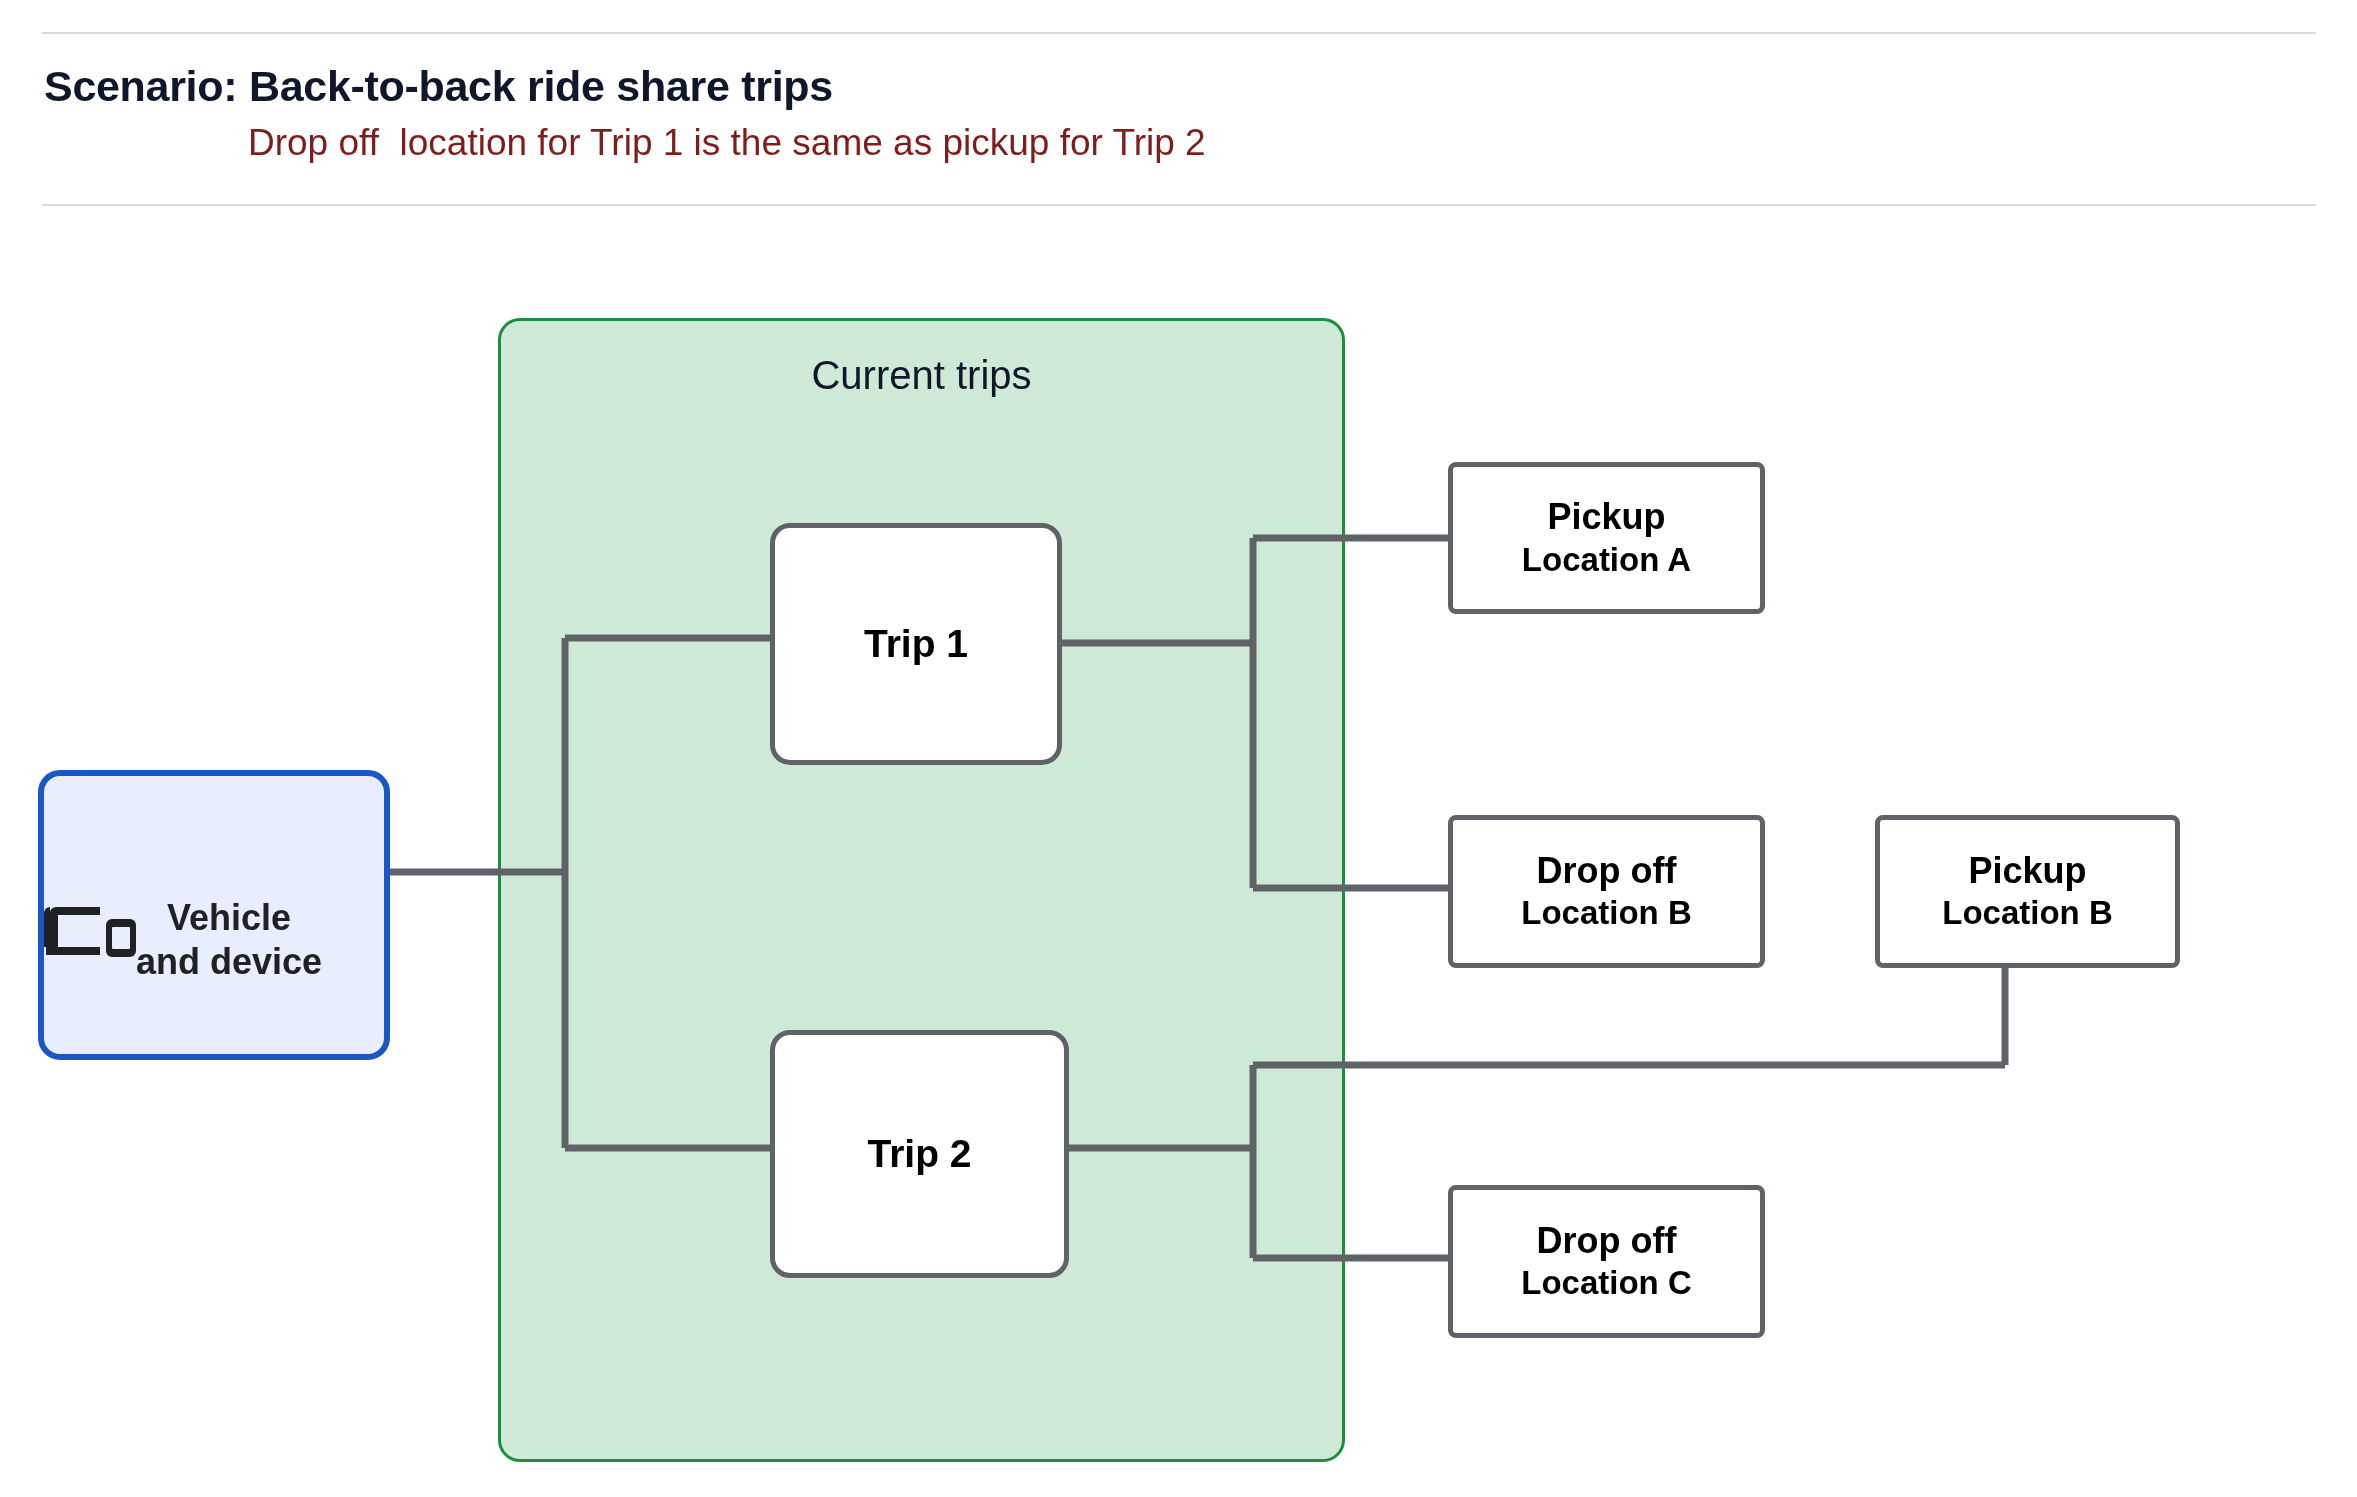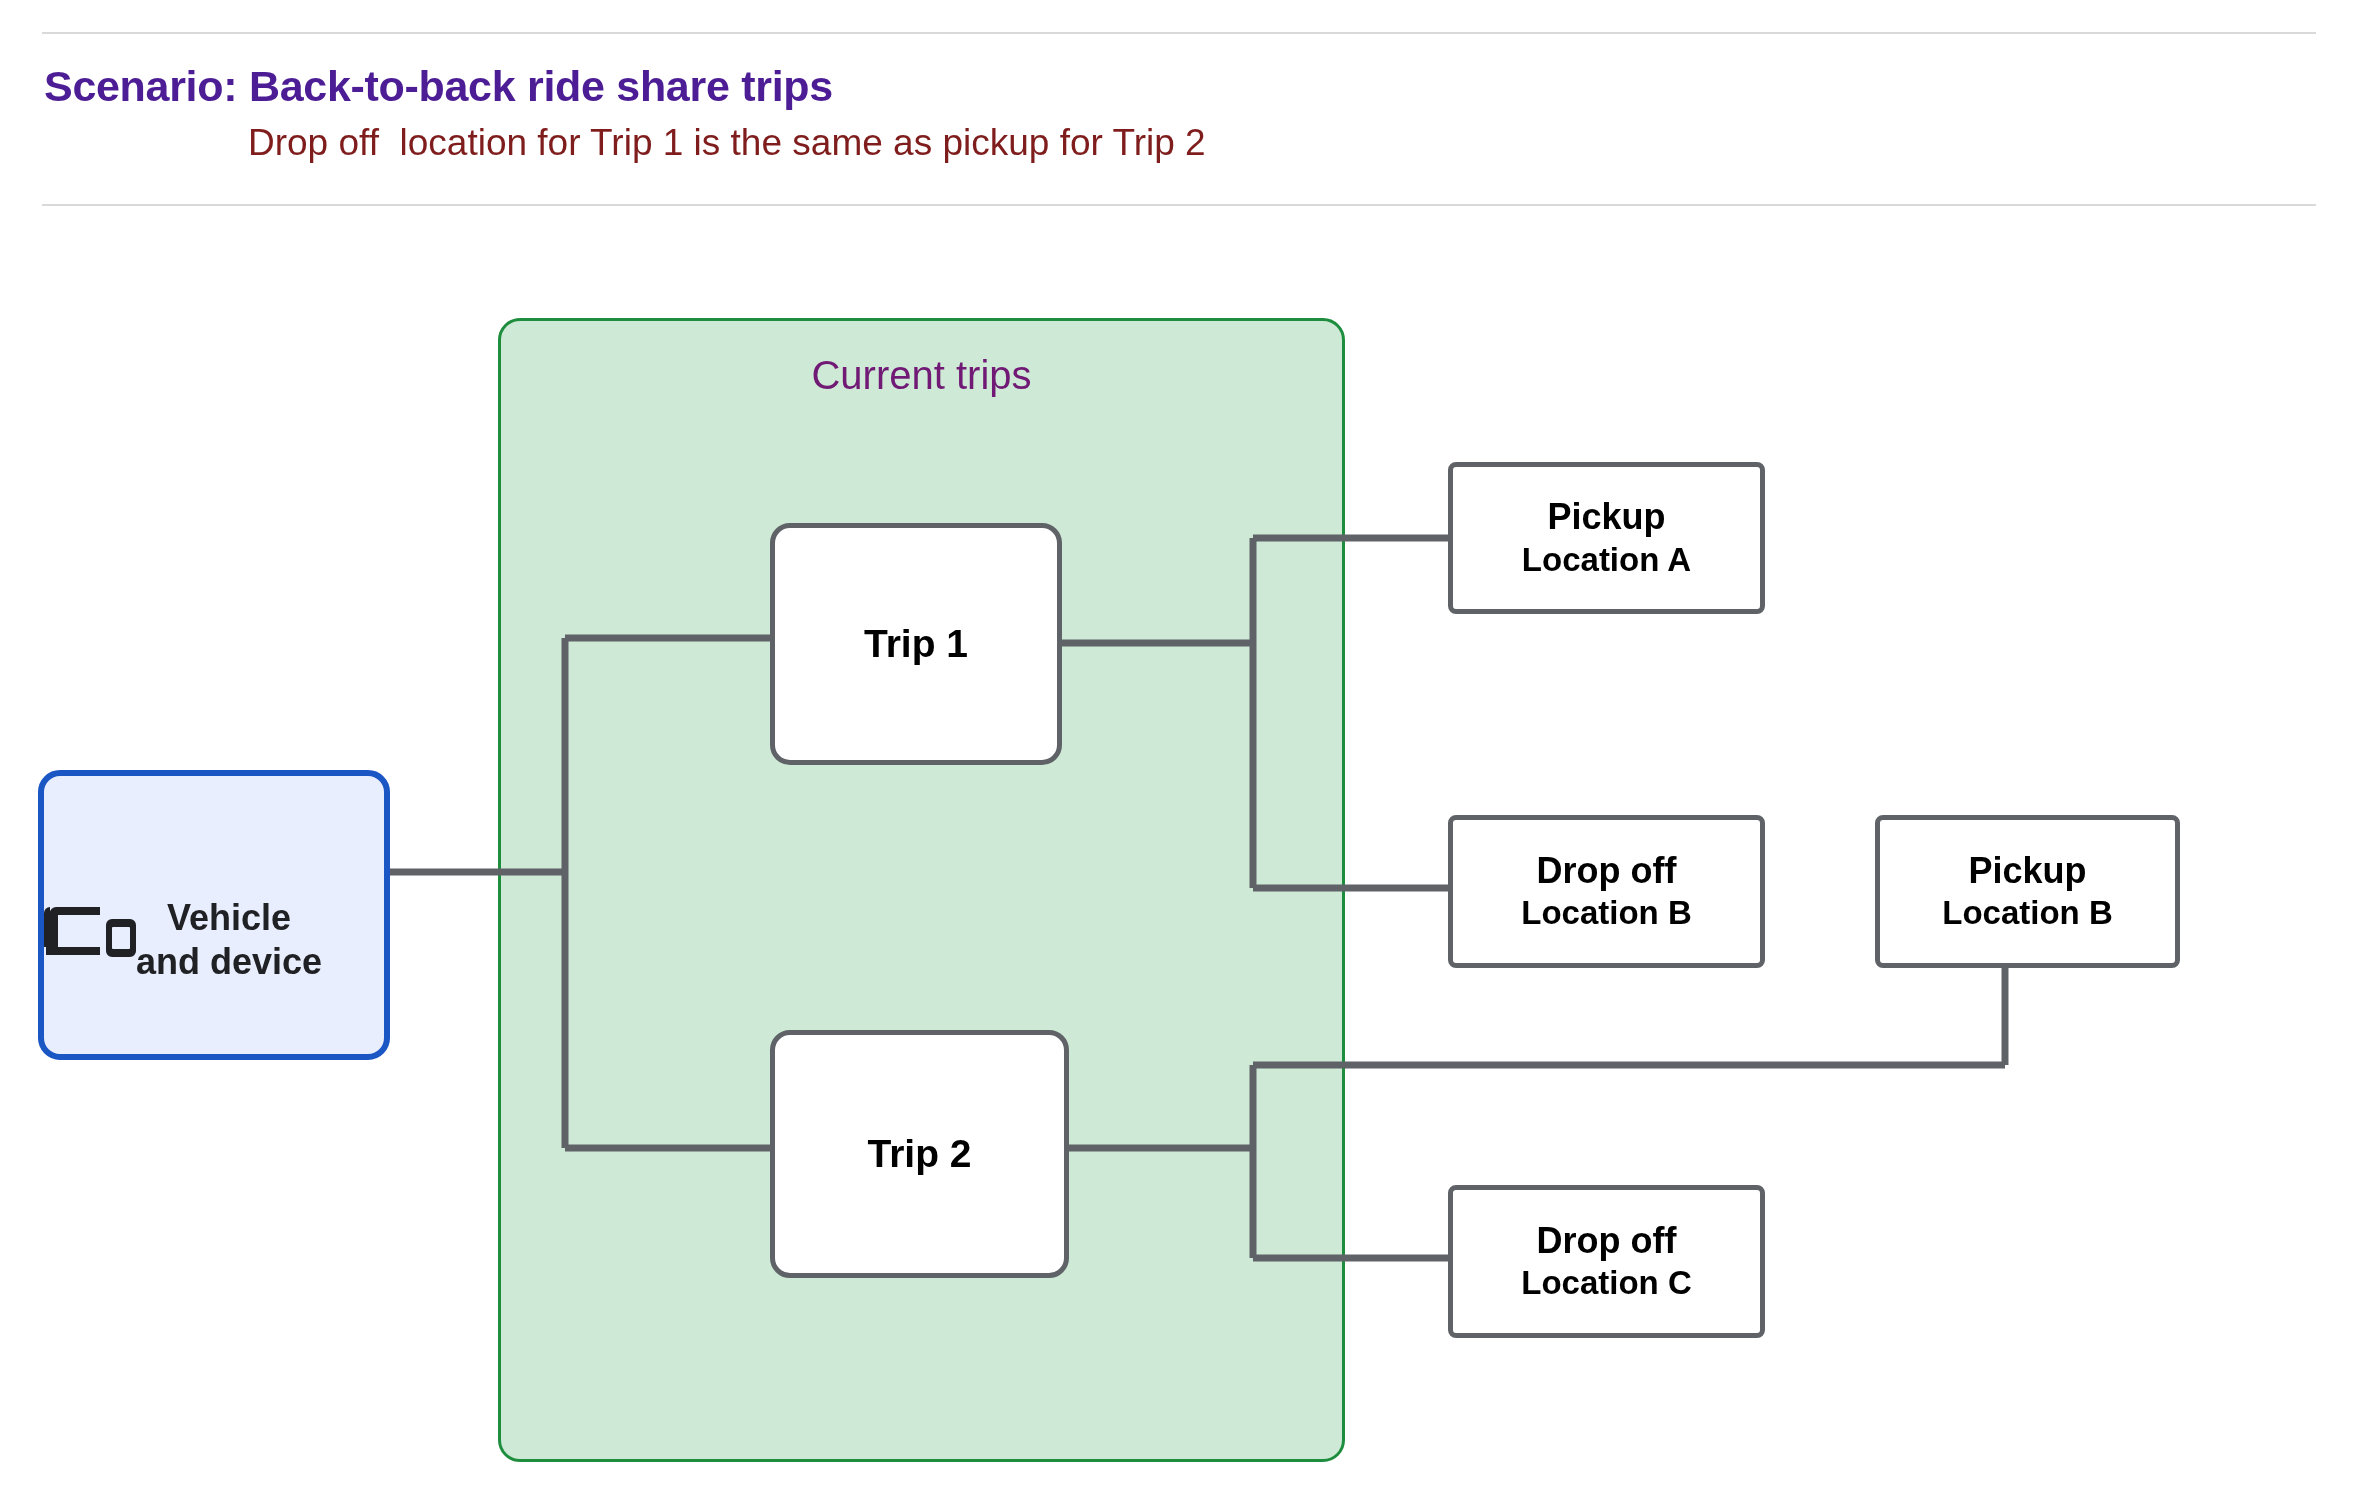--- a/index.html
+++ b/index.html
@@ -32,21 +32,21 @@
   .rule.top { top: 32px; }
   .rule.bottom { top: 204px; }
 
   #page-title {
     position: absolute;
     left: 44px;
     top: 62px;
     font-size: 43px;
     font-weight: 700;
     letter-spacing: -0.3px;
-    color: #4c1d95;
+    color: #0f172a;
     white-space: pre;
   }
   #page-subtitle {
     position: absolute;
     left: 248px;
     top: 122px;
     font-size: 37px;
     font-weight: 400;
     color: #7f1d1d;
     white-space: pre;
@@ -58,21 +58,21 @@
     border-radius: 22px;
     box-sizing: border-box;
   }
   .group-label {
     position: absolute;
     left: 0;
     right: 0;
     text-align: center;
     font-size: 40px;
     font-weight: 400;
-    color: #701a75;
+    color: #0f172a;
     white-space: nowrap;
   }
   #group-current-trips {
     left: 498px;
     top: 318px;
     width: 847px;
     height: 1144px;
     background: #CEEAD6;
     border: 3px solid #1e8e3e;
   }

